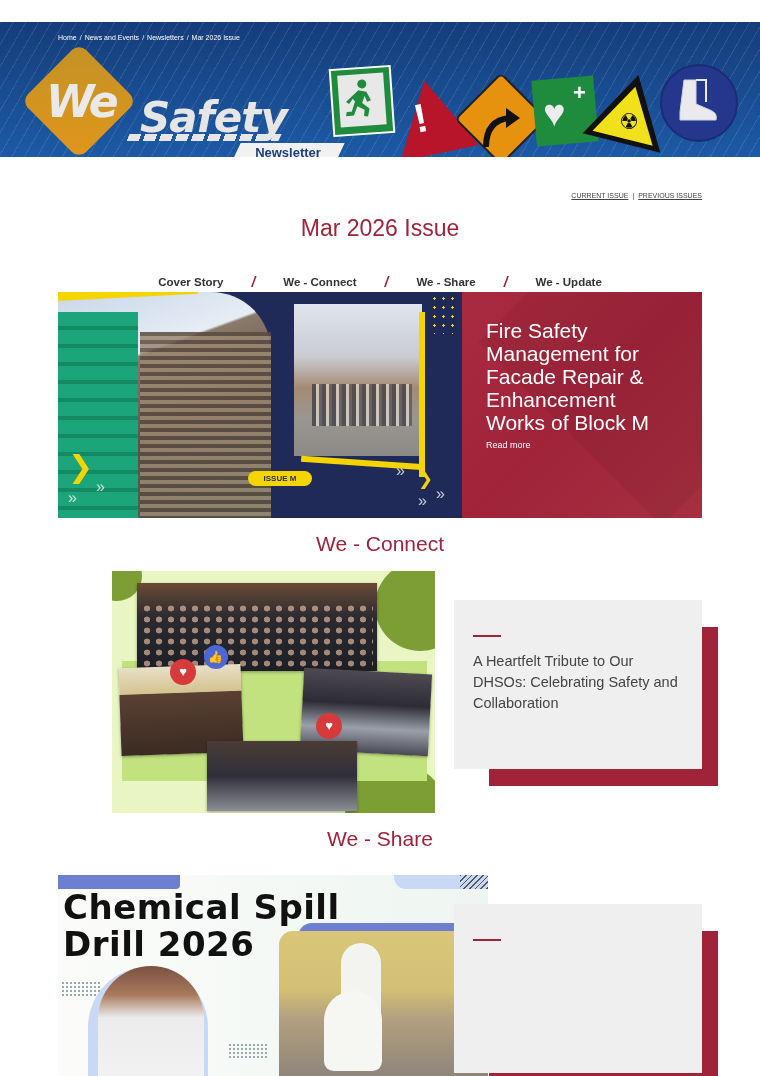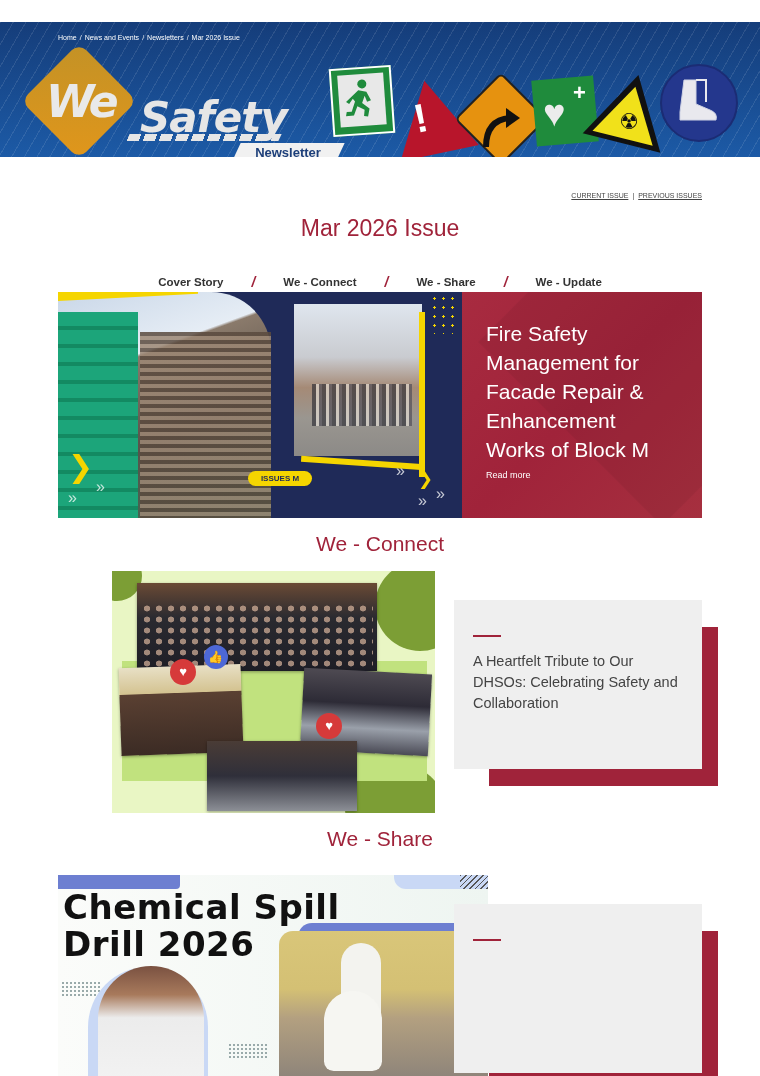--- a/index.html
+++ b/index.html
@@ -98,21 +98,21 @@
   .cover-ybottom { position: absolute; left: 243px; top: 168px; width: 124px; height: 6px; background: #f5d500; transform: rotate(4deg); }
   .cover-blockm { position: absolute; left: 190px; top: 179px; width: 64px; height: 15px; border-radius: 8px; background: #f5d500;
     font-size: 8px; font-weight: bold; color: #1f2a58; text-align: center; line-height: 15px; }
   .cover-dots { position: absolute; left: 372px; top: 2px; width: 30px; height: 40px;
     background-image: radial-gradient(#f5d500 1.2px, transparent 1.4px); background-size: 9px 9px; }
   .chev { position: absolute; color: #f5d500; font-weight: bold; }
   .chev-w { position: absolute; color: rgba(255,255,255,0.75); font-size: 16px; }
   .cover-text { position: absolute; left: 404px; top: 0; width: 240px; height: 226px;
     background: linear-gradient(135deg, #a82b40 0%, #a0233a 50%, #a6303f 100%); padding: 27px 24px; overflow: hidden; }
   .cover-text::before { content:""; position:absolute; left:70px; top:-80px; width:260px; height:260px; transform: rotate(45deg); background: rgba(0,0,0,0.05); }
-  .cover-title { position: relative; font-size: 21px; line-height: 29px; color: #fff; font-weight: normal; }
+  .cover-title { position: relative; font-size: 21px; line-height: 23px; color: #fff; font-weight: normal; }
   .cover-readmore { position: relative; display: inline-block; font-size: 9px; color: #fff; text-decoration: none; }
 
   .section-title { position: absolute; left: 0; width: 760px; text-align: center; font-size: 21px; color: #a0233a; font-weight: normal; }
 
   
   .connect-img { position: absolute; left: 112px; top: 571px; width: 323px; height: 242px; background: #e9f6c4; overflow: hidden; }
   .connect-img .circle1 { position:absolute; left:-20px; top:-20px; width:50px; height:50px; border-radius:50%; background:#7c9e35; }
   .connect-img .circle2 { position:absolute; right:-30px; top:-10px; width:90px; height:90px; border-radius:50%; background:#7c9e35; }
   .connect-img .circle3 { position:absolute; right:-10px; bottom:-40px; width:100px; height:90px; border-radius:50%; background:#7c9e35; }
   .connect-img .band { position:absolute; left:10px; top:90px; width:305px; height:120px; background:#c1e27e; }
@@ -220,21 +220,21 @@
 </nav>
 
 <section class="cover">
   <div class="cover-img">
     <div class="cover-building"></div>
     <div class="cover-yellow-top"></div>
     <div class="cover-photo2"></div>
     <div class="cover-yframe"></div>
     <div class="cover-ybottom"></div>
     <div class="cover-dots"></div>
-    <div class="cover-blockm">ISSUES M</div>
+    <div class="cover-blockm">ISSUE M</div>
     <span class="chev" style="left:10px;top:157px;font-size:30px;">❯</span>
     <span class="chev-w" style="left:10px;top:197px;">»</span>
     <span class="chev-w" style="left:38px;top:186px;">»</span>
     <span class="chev-w" style="left:338px;top:170px;">»</span>
     <span class="chev" style="left:360px;top:176px;font-size:18px;">❯</span>
     <span class="chev-w" style="left:360px;top:200px;">»</span>
     <span class="chev-w" style="left:378px;top:193px;">»</span>
   </div>
   <div class="cover-text">
     <h2 class="cover-title">Fire Safety Management for Facade Repair &amp; Enhancement Works of Block M</h2>

